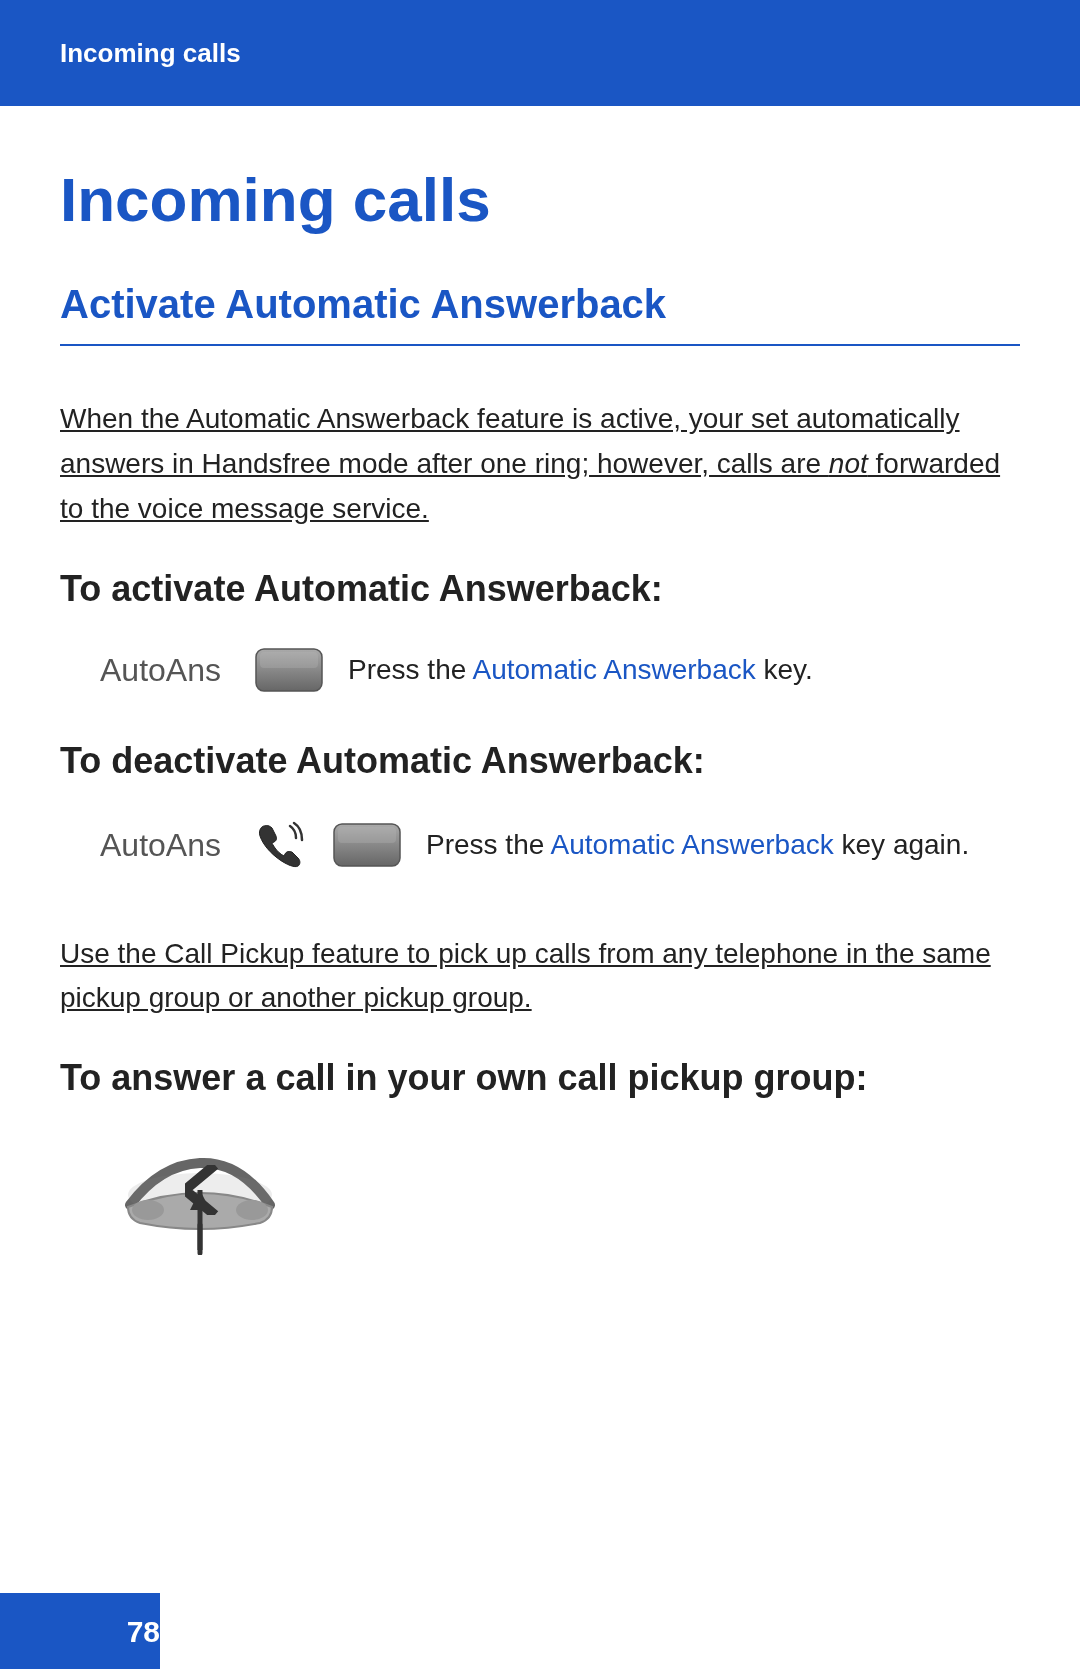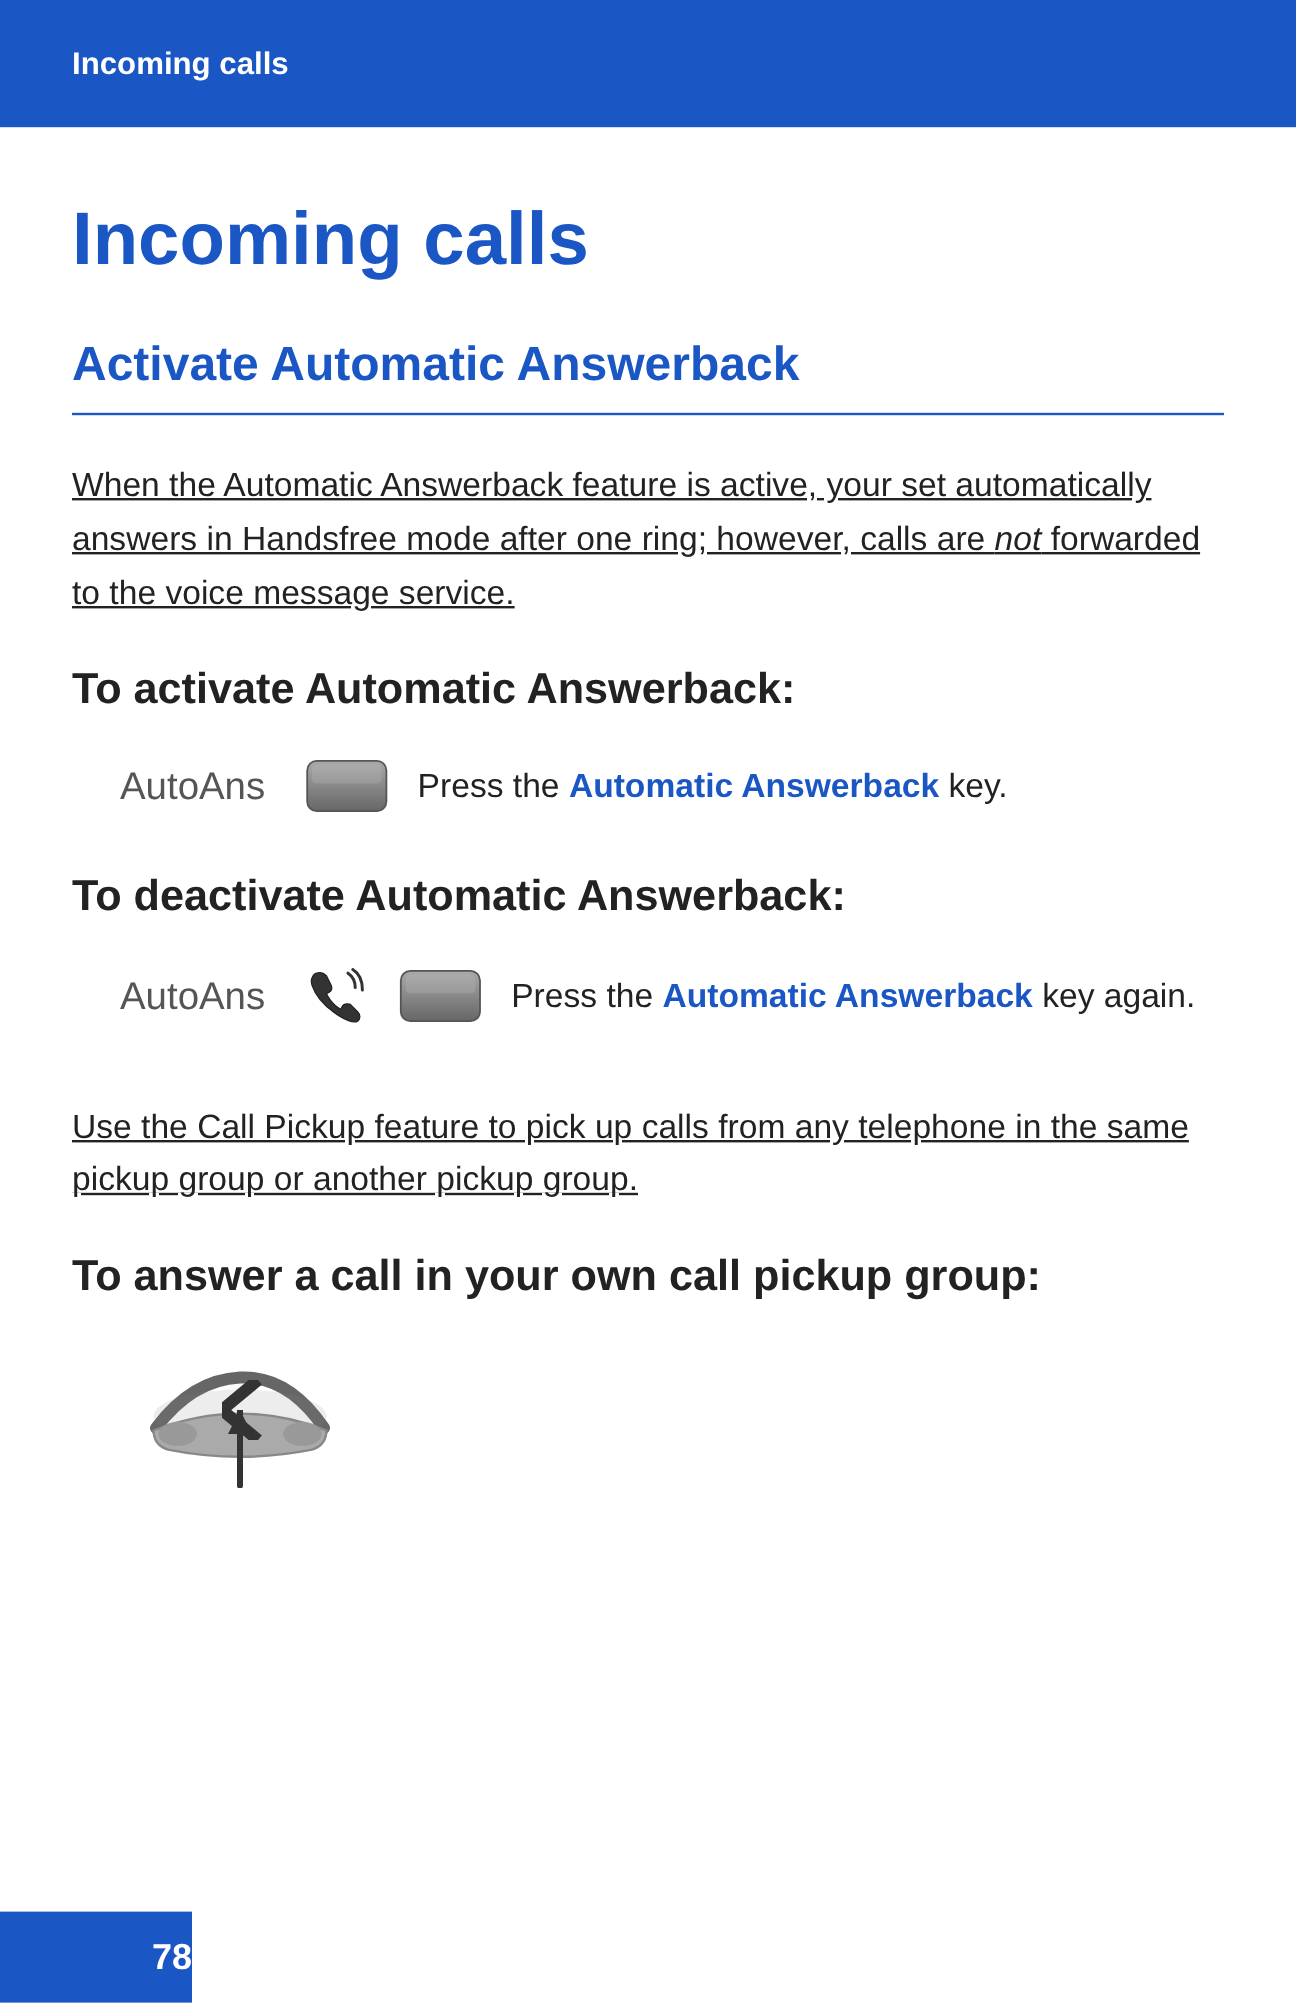--- a/index.html
+++ b/index.html
@@ -52,21 +52,21 @@
       margin-bottom: 50px;
     }
 
     
     .section-heading {
       font-size: 40px;
       font-weight: bold;
       color: #1a56c4;
       border-bottom: 2px solid #1a56c4;
       padding-bottom: 10px;
-      margin-bottom: 36px;
+      margin-bottom: 51px;
     }
 
     
     .body-text {
       font-size: 28px;
       color: #222;
       margin-bottom: 30px;
       line-height: 1.6;
       text-decoration: underline;
     }
@@ -108,21 +108,21 @@
 
     .key-text {
       font-size: 28px;
       color: #222;
       line-height: 1.5;
       flex: 1;
     }
 
     .key-text .highlight {
       color: #1a56c4;
-      font-weight: bold;
+      font-weight: normal;
       text-align: center;
     }
 
     
     .phone-icon-svg {
       width: 54px;
       height: 54px;
     }
 
     

